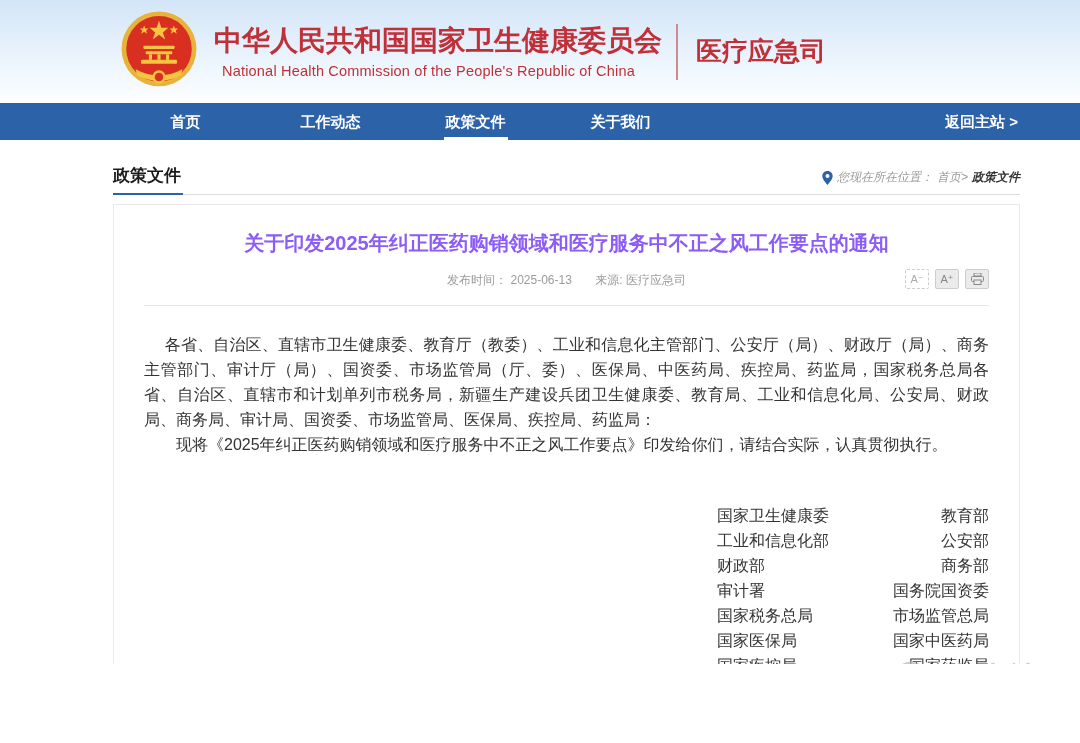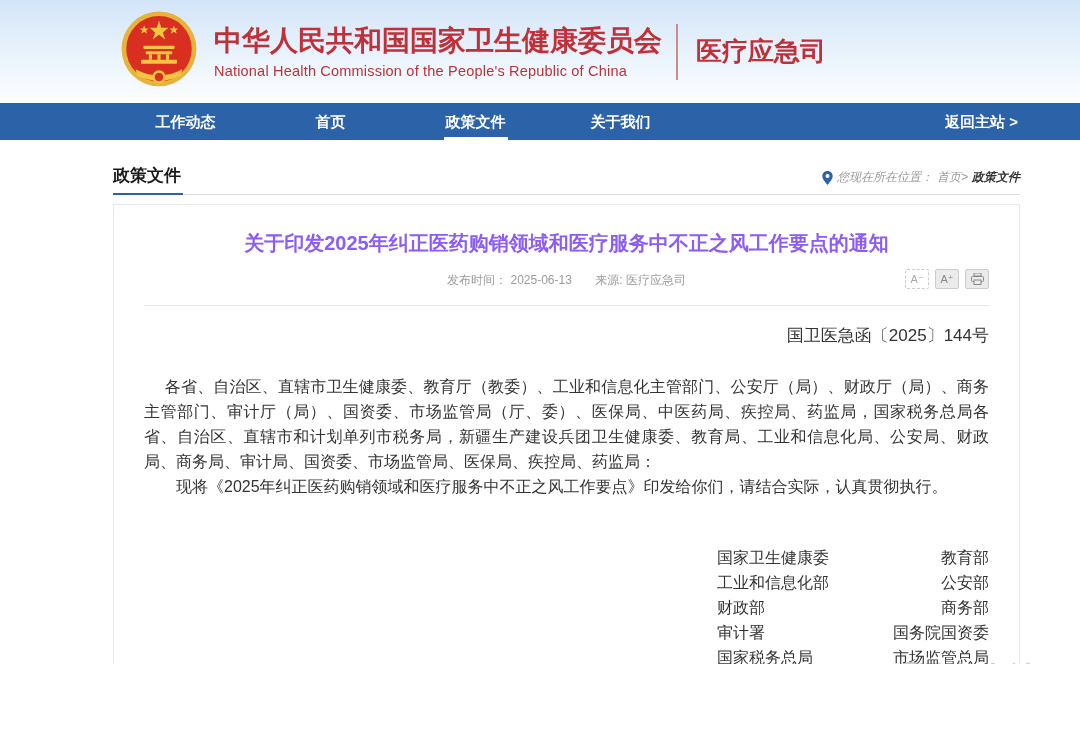--- a/index.html
+++ b/index.html
@@ -6,21 +6,21 @@
   html,body { width:1080px; height:743px; }
   body { font-family:"Liberation Sans","DejaVu Sans",sans-serif; background:#fff; }
   .page { position:relative; width:1080px; height:664px; overflow:hidden; background:#fff; }
 
   
   .site-header { height:103px; display:flex; align-items:center; padding-left:120px;
     background:linear-gradient(180deg,#d3e5f8 0%,#eef6fd 65%,#fdfeff 100%); }
   .emblem { width:78px; height:90px; flex:0 0 auto; }
   .title-block { margin-left:16px; }
   .title-cn { font-size:28px; font-weight:bold; color:#c03038; letter-spacing:0px; line-height:34px; }
-  .title-en { font-size:14.5px; color:#c03038; margin-top:5px; letter-spacing:0.2px; }
+  .title-en { font-size:14.5px; color:#c03038; margin-top:5px; letter-spacing:0.2px;margin-left:8px; }
   .header-divider { width:2px; height:56px; background:#cf8a8e; margin:0 18px 0 14px; }
   .dept-name { font-size:26px; font-weight:bold; color:#c03038; }
 
   
   .main-nav { height:37px; background:#2c63a8; display:flex; align-items:stretch; padding-left:113px; }
   .nav-item { position:relative; width:145px; text-align:center; line-height:37px; color:#fff;
     font-size:15px; font-weight:bold; text-decoration:none; cursor:pointer; }
   .nav-item.active::after { content:""; position:absolute; left:50%; transform:translateX(-50%);
     bottom:0; width:64px; height:3px; background:#fff; }
   .nav-back { margin-left:auto; margin-right:62px; line-height:37px; color:#fff; font-size:15px;
@@ -89,22 +89,22 @@
     </svg>
     <div class="title-block">
       <div class="title-cn">中华人民共和国国家卫生健康委员会</div>
       <div class="title-en">National Health Commission of the People's Republic of China</div>
     </div>
     <div class="header-divider"></div>
     <div class="dept-name">医疗应急司</div>
   </header>
 
   <nav class="main-nav">
+    <a class="nav-item">首页</a>
     <a class="nav-item">工作动态</a>
-    <a class="nav-item">首页</a>
     <a class="nav-item active">政策文件</a>
     <a class="nav-item">关于我们</a>
     <a class="nav-back">返回主站 &gt;</a>
   </nav>
 
   <div class="content">
 
     <div class="section-bar">
       <span class="section-title">政策文件</span>
       <span class="crumbs">
@@ -133,21 +133,20 @@
               <rect x="3" y="0" width="7" height="3" fill="none" stroke="#888" stroke-width="1"></rect>
               <rect x="0.5" y="3.5" width="12" height="5" rx="1" fill="none" stroke="#888" stroke-width="1"></rect>
               <rect x="3" y="7" width="7" height="4.5" fill="#ebebeb" stroke="#888" stroke-width="1"></rect>
             </svg>
           </button>
         </div>
       </div>
 
       <div class="meta-divider"></div>
 
-      <div class="doc-number">国卫医急函〔2025〕144号</div>
 
       <div class="body-text">
         <p class="p1">各省、自治区、直辖市卫生健康委、教育厅（教委）、工业和信息化主管部门、公安厅（局）、财政厅（局）、商务主管部门、审计厅（局）、国资委、市场监管局（厅、委）、医保局、中医药局、疾控局、药监局，国家税务总局各省、自治区、直辖市和计划单列市税务局，新疆生产建设兵团卫生健康委、教育局、工业和信息化局、公安局、财政局、商务局、审计局、国资委、市场监管局、医保局、疾控局、药监局：</p>
         <p class="p2">现将《2025年纠正医药购销领域和医疗服务中不正之风工作要点》印发给你们，请结合实际，认真贯彻执行。</p>
       </div>
 
       <div class="sign-block">
         <div class="sign-row">
           <span>国家卫生健康委</span>
           <span>教育部</span>

